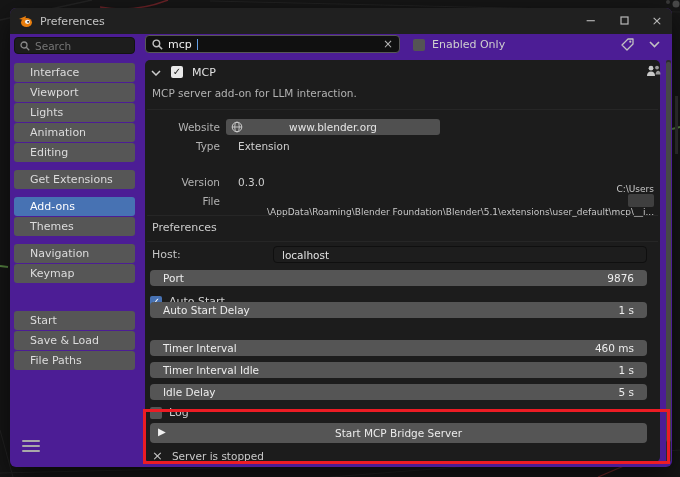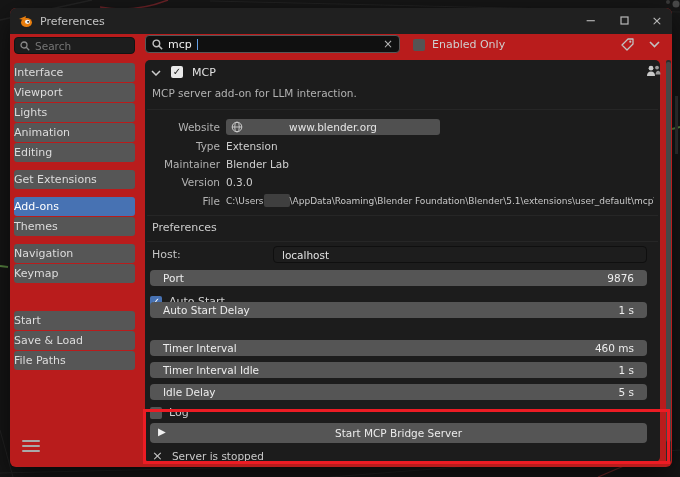--- a/index.html
+++ b/index.html
@@ -2,36 +2,36 @@
 <html><head>
 <meta charset="utf-8">
 <style>
   * { margin:0; padding:0; box-sizing:border-box; }
   html,body { width:680px; height:477px; overflow:hidden; background:#101010;
               font-family:"DejaVu Sans","Liberation Sans",sans-serif; }
   .scene { position:relative; width:680px; height:477px; background:#161616; }
   .bg-svg { position:absolute; left:0; top:0; }
 
   .window { position:absolute; left:10px; top:8px; width:662px; height:459px;
-            background:#b91c1c; border-radius:6px; box-shadow:0 10px 30px rgba(0,0,0,.65);
+            background:#4c1d95; border-radius:6px; box-shadow:0 10px 30px rgba(0,0,0,.65);
             overflow:hidden; }
   .titlebar { position:absolute; left:0; top:0; width:100%; height:26px; background:#202020;
               display:flex; align-items:center; padding:0 8px; }
   .win-title { color:#c3c3c3; font-size:11px; margin-left:7px; }
   .wc { position:absolute; top:0; width:30px; height:24px; color:#b9b9b9; font-size:13px;
         display:flex; align-items:center; justify-content:center; cursor:default; }
 
   
   .side-search { position:absolute; left:4px; top:29px; width:121px; height:17px;
                  background:#1d1d1d; border:1px solid #131313; border-radius:4px;
                  display:flex; align-items:center; padding:0 5px; gap:5px; }
   .side-search .ph { color:#757575; font-size:10.5px; }
   .nav-group { position:absolute; left:4px; width:121px; }
   .nav-btn { height:19px; margin-bottom:1px; background:#565656; border-radius:3px;
-             display:flex; align-items:center; padding:0 0; color:#dcdcdc; font-size:11px; }
+             display:flex; align-items:center; padding:0 16px; color:#dcdcdc; font-size:11px; }
   .nav-btn.active { background:#4772b3; color:#ffffff; }
   .hamburger { position:absolute; left:12px; top:431px; width:18px; height:14px;
                display:flex; flex-direction:column; justify-content:space-between; padding:1px 0; }
   .hamburger i { display:block; height:2px; background:#a9a9a9; border-radius:1px; }
 
   
   .main-search { position:absolute; left:135px; top:27px; width:255px; height:18px;
                  background:#101010; border:1px solid #585858; border-radius:4px;
                  display:flex; align-items:center; padding:0 6px; gap:5px; }
   .main-search .q { color:#f0f0f0; font-size:11px; }
@@ -54,27 +54,27 @@
                background:#2c2c2c; border-radius:2px; }
   .scroll-thumb { position:absolute; left:0; top:2px; width:5px; height:380px;
                   background:#474747; border-radius:2px; }
   .addon-title { position:absolute; left:182px; top:58px; color:#e2e2e2; font-size:11px; }
   .addon-desc { position:absolute; left:142px; top:79px; color:#b2b2b2; font-size:10.5px;text-align:right; }
   .divider { position:absolute; left:137px; width:511px; height:1px; background:#161616;
              border-bottom:1px solid #262626; }
 
   .frow { position:absolute; left:135px; width:515px; height:17px; display:flex; align-items:center; }
   .flabel { width:75px; text-align:right; color:#b2b2b2; font-size:10.5px; flex:0 0 auto; }
-  .fvalue { margin-left:6px; color:#cfcfcf; font-size:10.5px; }
+  .fvalue { margin-left:18px; color:#cfcfcf; font-size:10.5px; }
   .web-btn { margin-left:6px; width:214px; height:16px; background:#505050; border-radius:3px;
              position:relative; display:flex; align-items:center; justify-content:center;
              color:#e5e5e5; font-size:10.5px; }
   .web-btn svg { position:absolute; left:5px; top:2px; }
-  .filewrap { margin-left:6px; display:flex; align-items:center; white-space:pre;
-              overflow:hidden; width:428px; font-size:9px; color:#c9c9c9; }
+  .filewrap { margin-left:6px; display:flex; align-items:flex-end; white-space:pre;
+              overflow:hidden; width:428px; font-size:9px; color:#c9c9c9;flex-direction:column; }
   .redact { display:inline-block; width:26px; height:13px; background:#3f3f3f;
             border-radius:2px; flex:0 0 auto; }
 
   .section-label { position:absolute; left:142px; top:213px; color:#cccccc; font-size:11px; }
 
   .host-label { position:absolute; left:142px; top:240px; color:#c5c5c5; font-size:11px; }
   .host-input { position:absolute; left:263px; top:238px; width:374px; height:17px;
                 background:#1d1d1d; border:1px solid #0f0f0f; border-radius:4px;
                 color:#e2e2e2; font-size:10.5px; display:flex; align-items:center; padding:0 8px; }
 
@@ -252,24 +252,20 @@
           <ellipse cx="6" cy="6" rx="2.2" ry="4.8" fill="none" stroke="#cfcfcf" stroke-width="0.9"></ellipse>
           <line x1="1.2" y1="6" x2="10.8" y2="6" stroke="#cfcfcf" stroke-width="0.9"></line>
         </svg>
         <span>www.blender.org</span>
       </span>
     </div>
     <div class="frow" style="top:129px">
       <span class="flabel">Type</span>
       <span class="fvalue">Extension</span>
     </div>
-    <div class="frow" style="top:147px">
-      <span class="flabel">Maintainer</span>
-      <span class="fvalue">Blender Lab</span>
-    </div>
     <div class="frow" style="top:165px">
       <span class="flabel">Version</span>
       <span class="fvalue">0.3.0</span>
     </div>
     <div class="frow" style="top:184px">
       <span class="flabel">File</span>
       <span class="filewrap"><span>C:\Users</span><span class="redact"></span><span>\AppData\Roaming\Blender Foundation\Blender\5.1\extensions\user_default\mcp\__i...</span></span>
     </div>
 
     <div class="divider" style="top:207px"></div>

